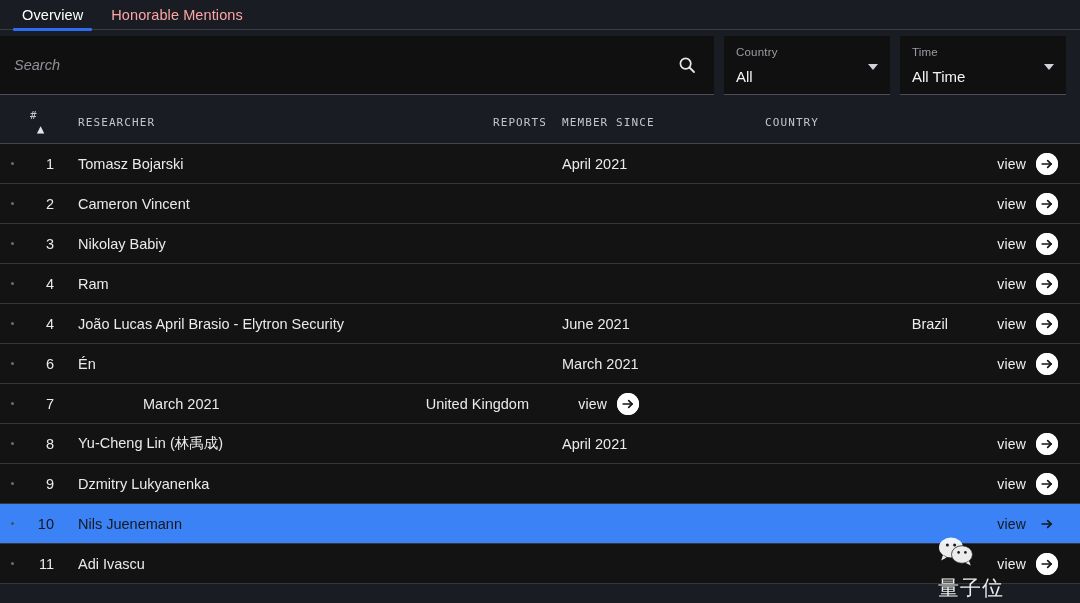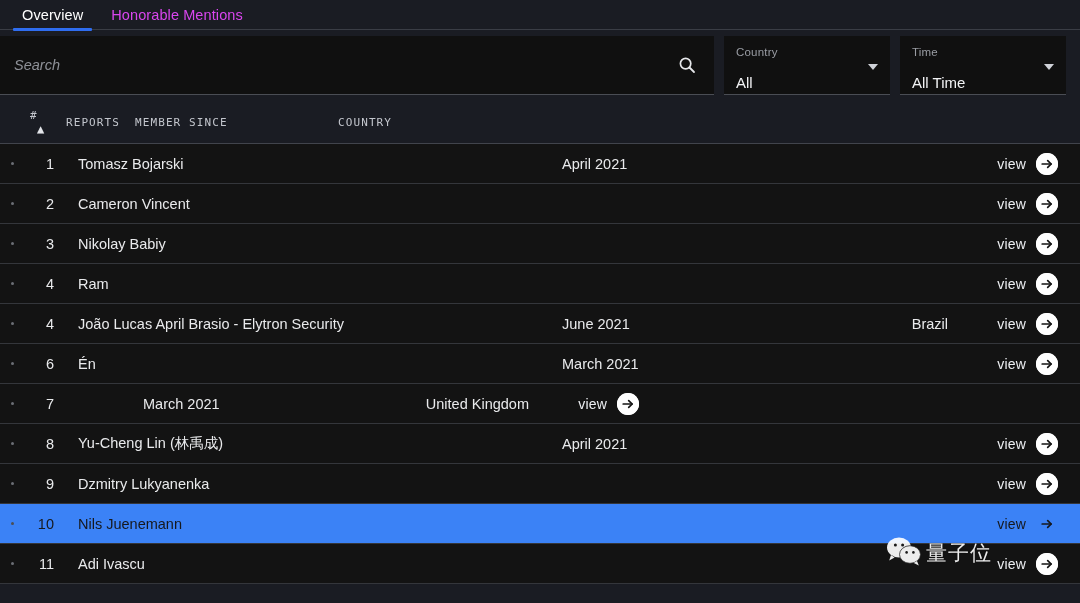--- a/index.html
+++ b/index.html
@@ -31,21 +31,21 @@
     border-bottom: 1px solid #3a3d45;
   }
   .tab {
     position: relative;
     height: 30px;
     display: flex;
     align-items: center;
     padding: 0 14px;
     font-size: 14.5px;
     letter-spacing: .1px;
-    color: #d946ef;
+    color: #fca5a5;
     cursor: pointer;
     white-space: nowrap;
   }
   .tab.active { color: #ffffff; }
   .tab.active::after {
     content: "";
     position: absolute;
     left: 5px; right: 5px;
     bottom: -1px;
     height: 3px;
@@ -110,21 +110,21 @@
     font-size: 11.5px;
     color: #9a9da4;
     line-height: 15px;
     letter-spacing: .2px;
   }
   .select .val {
     display: block;
     font-size: 15px;
     color: #f2f3f5;
     line-height: 22px;
-    margin-top: 12px;
+    margin-top: 6px;
   }
   .caret {
     position: absolute;
     right: 12px;
     top: 28px;
     width: 0; height: 0;
     border-left: 5px solid transparent;
     border-right: 5px solid transparent;
     border-top: 6px solid #cfd2d8;
   }
@@ -191,27 +191,28 @@
     flex: 0 0 22px;
   }
   .view-circle svg { display: block; }
   .row.hovered .view-circle { background: transparent; }
   .row.hovered .view-circle .disc { display: none; }
   .row.hovered .view-circle .arr { stroke: #16181c; }
 
   
   .watermark {
     position: absolute;
-    left: 886px;
+    left: 938px;
     top: 536px;
     display: flex;
-    align-items: center;
+    align-items: flex-start;
     gap: 4px;
     pointer-events: none;
     opacity: .92;
+    flex-direction: column;
   }
   .wm-text {
     font-family: "DejaVu Sans", sans-serif;
     font-size: 21px;
     color: #ffffff;
     letter-spacing: 1px;
     text-shadow: 0 0 2px rgba(0,0,0,.35);
   }
 </style>
 </head>
@@ -254,20 +255,23 @@
 
   </div>
 
   <div class="table">
 
     <div class="thead">
       <div class="c-bullet"></div>
       <div class="c-rank">
         <span>#</span>
         <span class="sort-arrow">▲</span>
+      </div>
+      <div class="c-name">
+        <span>RESEARCHER</span>
       </div>
       <div class="c-reports">
         <span>REPORTS</span>
       </div>
       <div class="c-since">
         <span>MEMBER SINCE</span>
       </div>
       <div class="c-country">
         <span>COUNTRY</span>
       </div>

